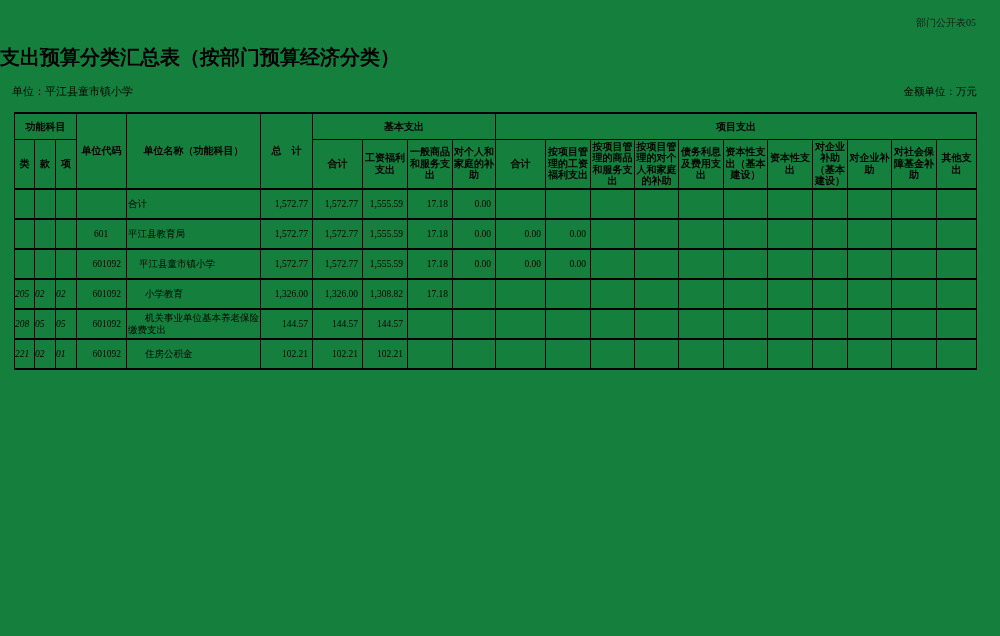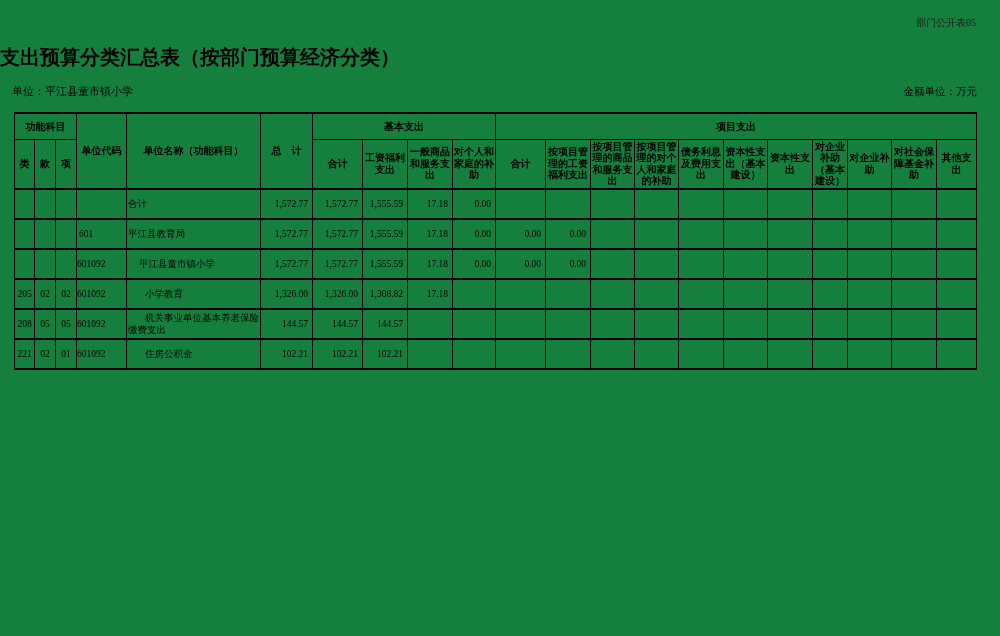--- a/index.html
+++ b/index.html
@@ -49,23 +49,23 @@
   thead tr.sh { height: 48px; }
   table.budget td {
     border: 1px solid #000;
     border-top-width: 2px; border-bottom-width: 2px;
     font-size: 9.5px;
     vertical-align: middle;
     line-height: 12px;
     overflow: hidden;
   }
   tbody tr { height: 30px; }
-  td.c-center { text-align: center; }
-  td.c-code-left  { text-align: left;  padding-left: 2px; }
-  td.c-code-right { text-align: left; padding-right: 5px; }
+  td.c-center { text-align: left; font-style: italic; }
+  td.c-code-left  { text-align: left;  padding-left: 17px; }
+  td.c-code-right { text-align: right; padding-right: 5px; }
   td.c-num { text-align: right; padding-right: 4px; }
   td.c-name { text-align: left; padding: 0 1px; word-break: break-all; }
   td.c-name.indent-0 { text-indent: 0; }
   td.c-name.indent-1 { text-indent: 11px; margin-top: 41px; }
   td.c-name.indent-2 { text-indent: 17px; }
 </style>
 </head>
 <body>
 
 <div class="page">

